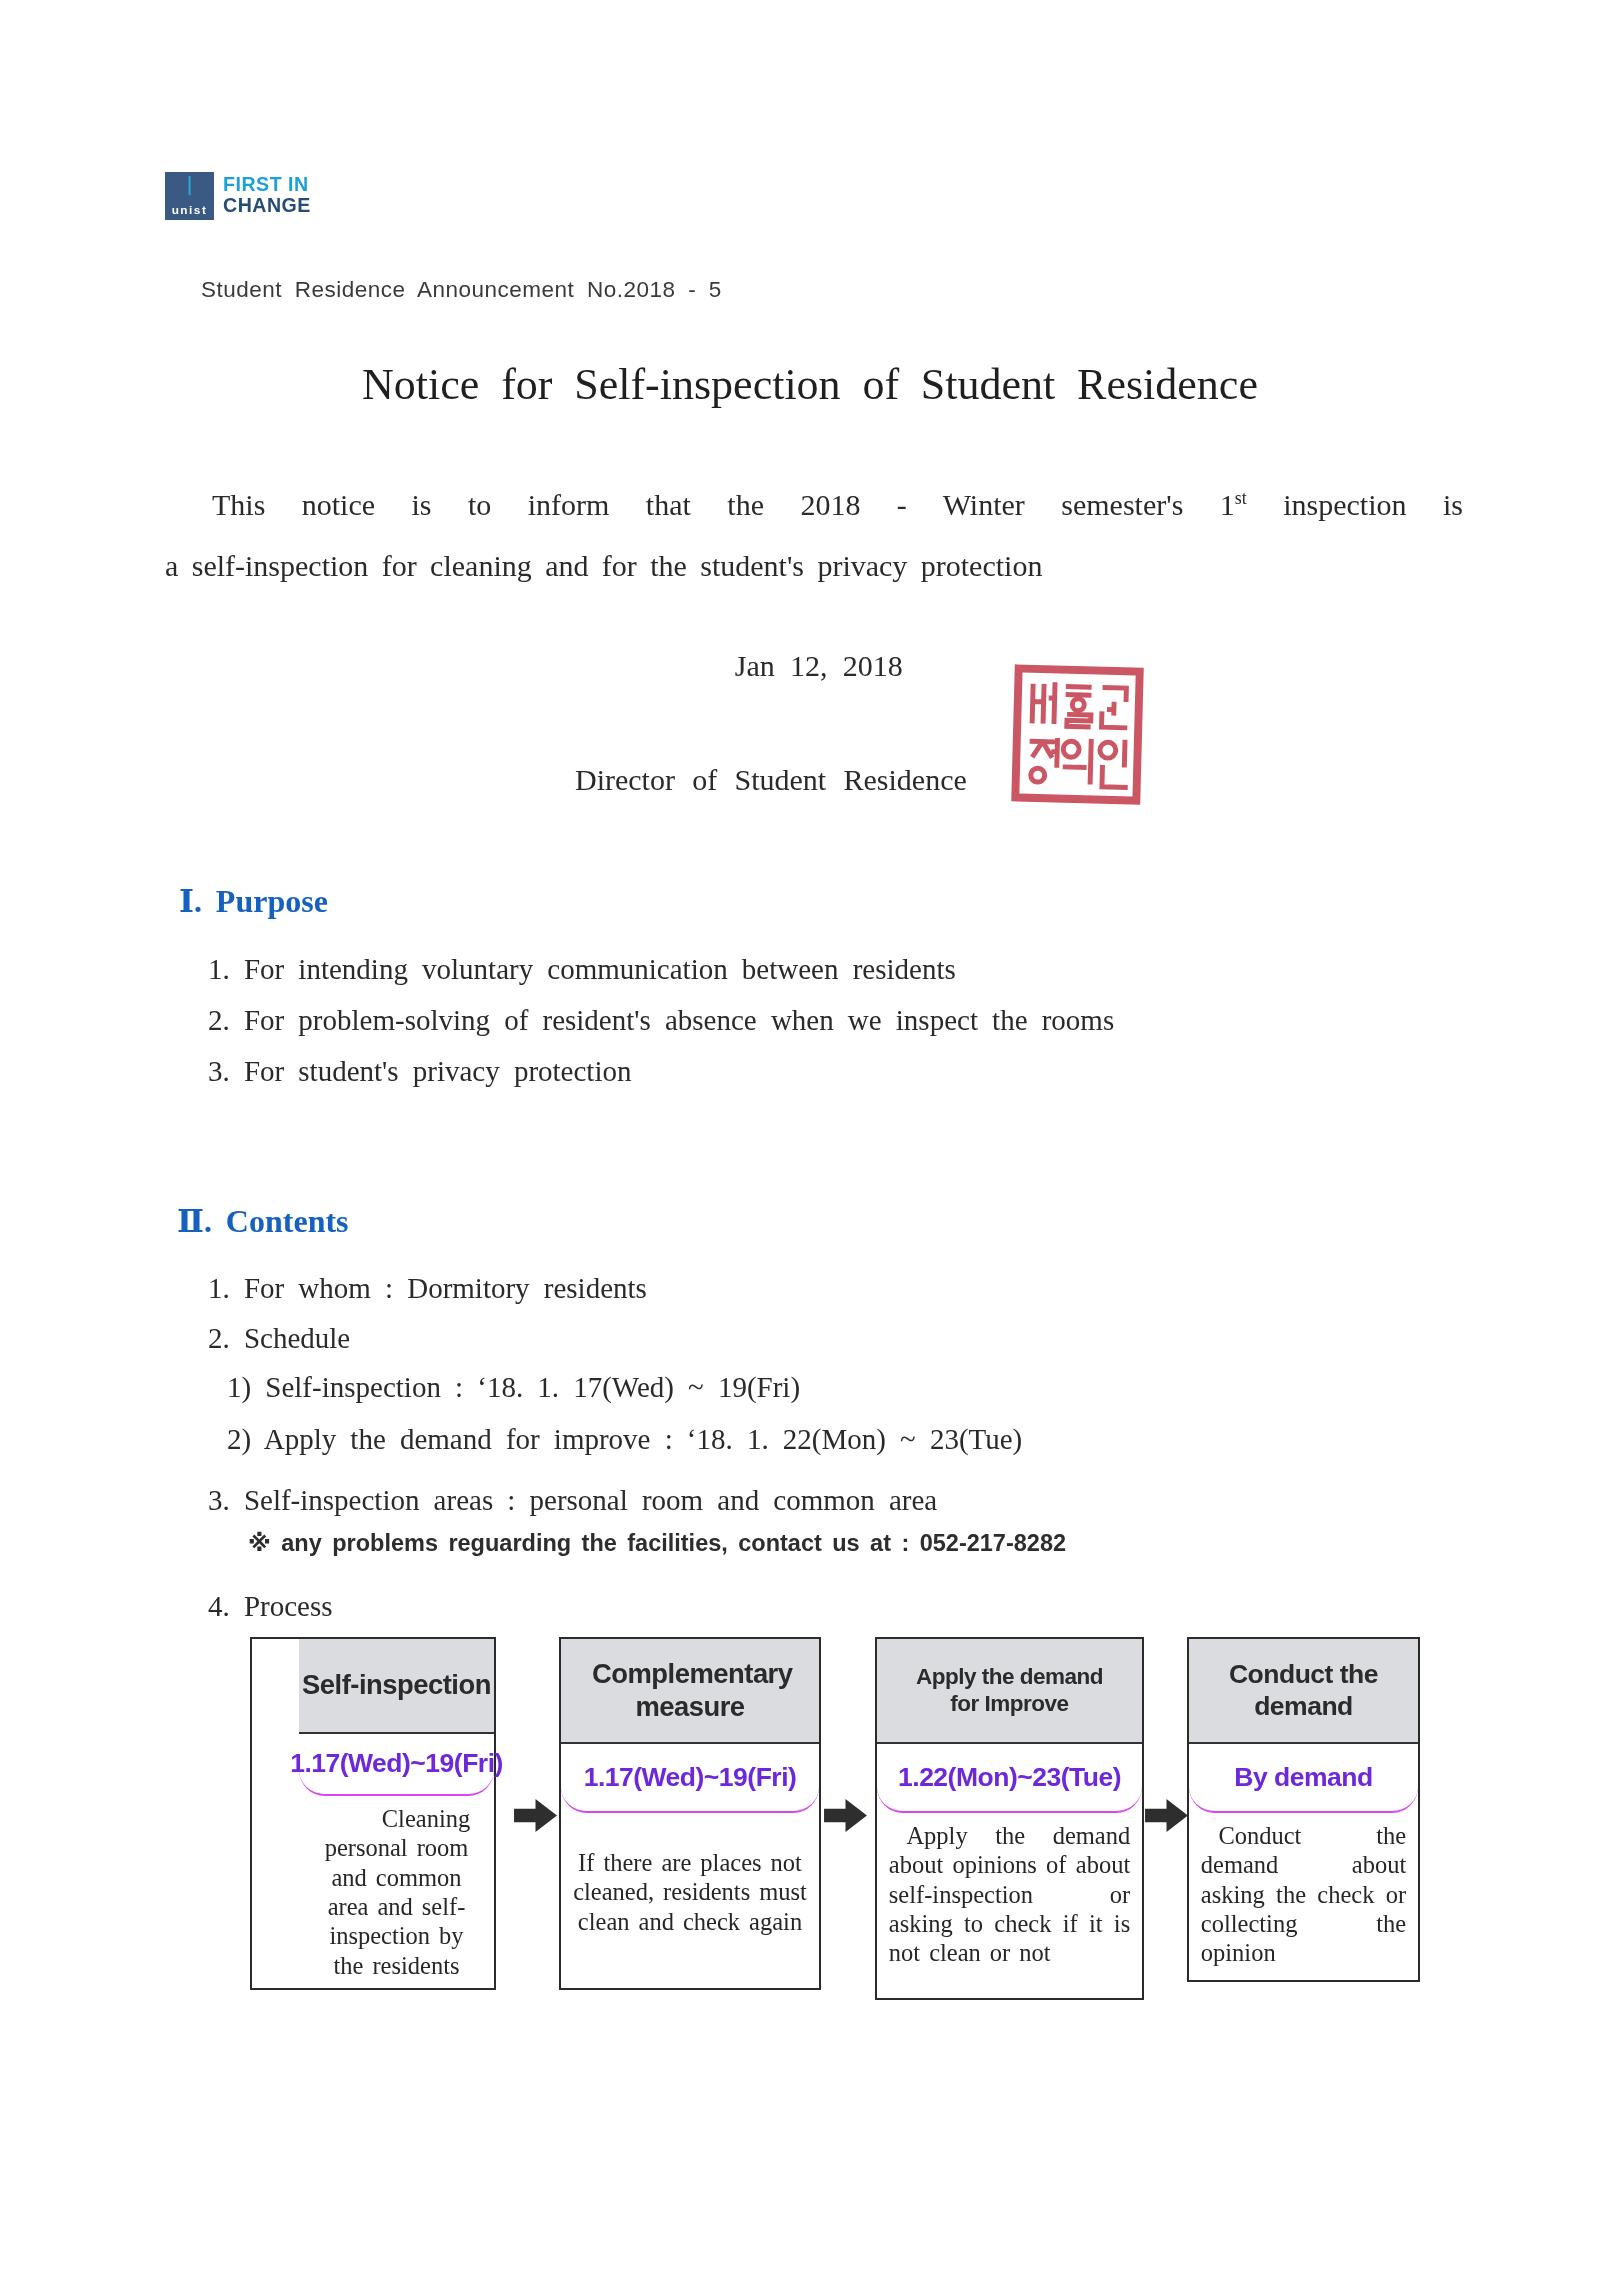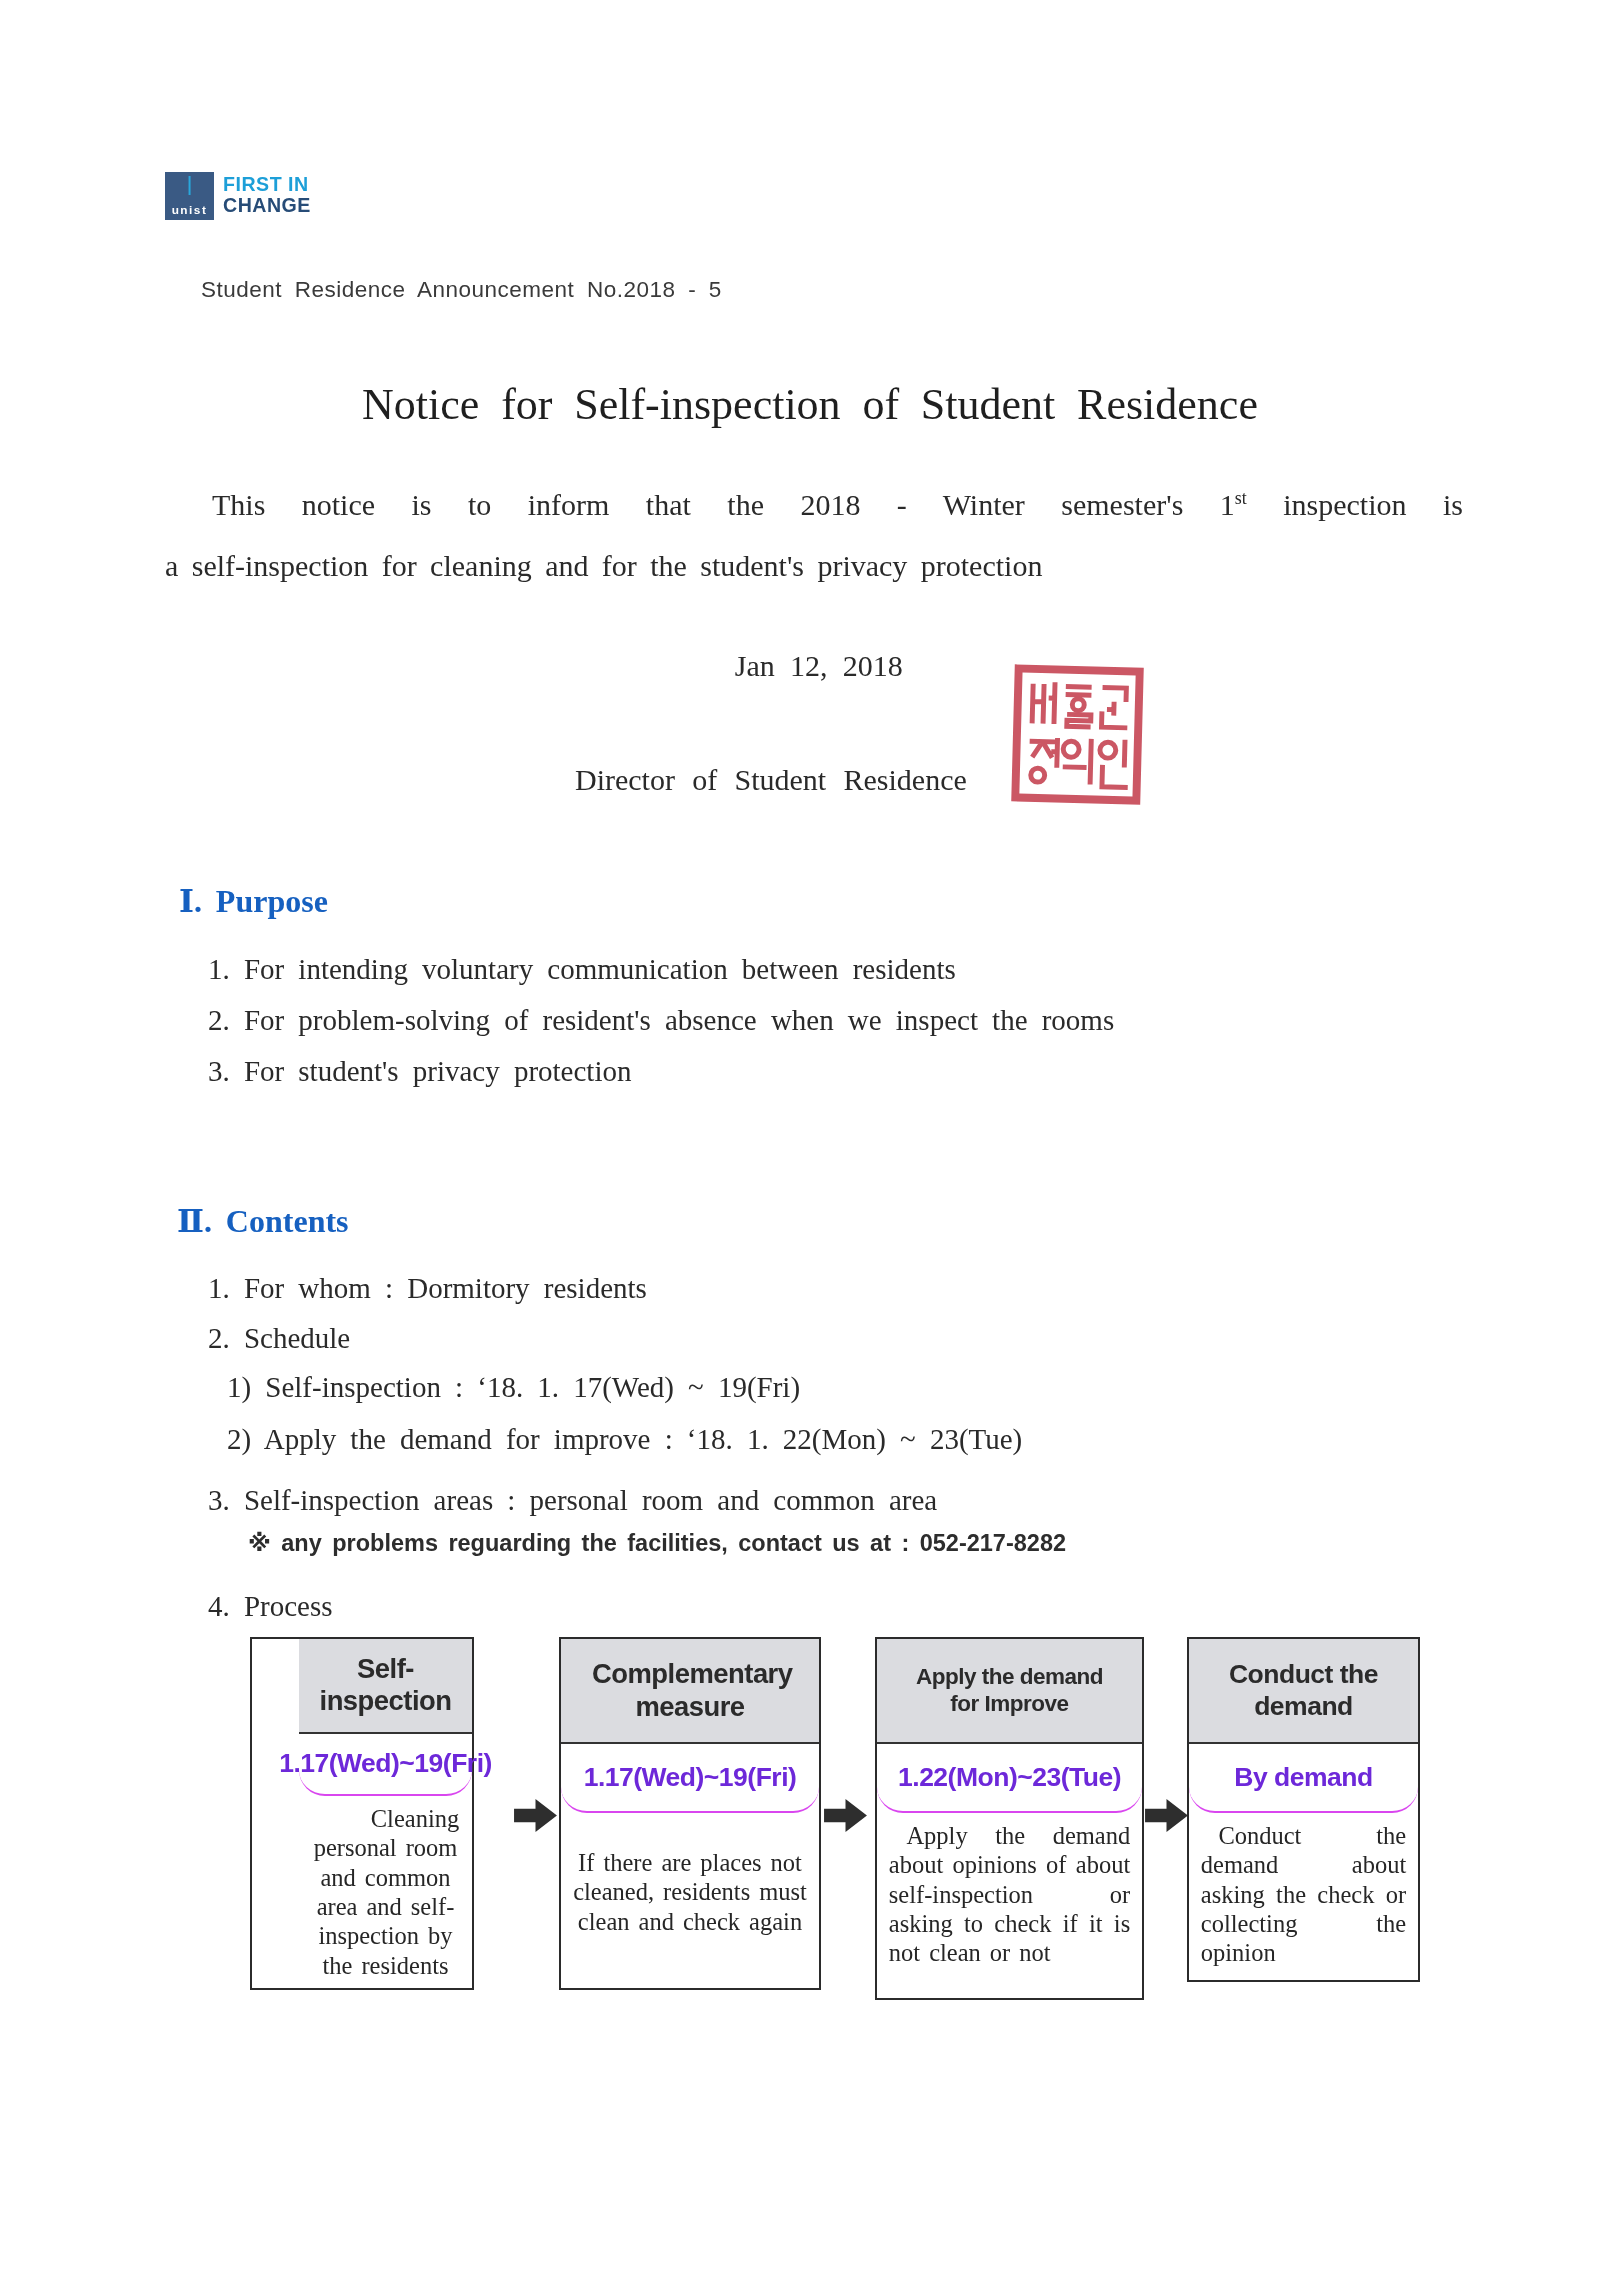--- a/index.html
+++ b/index.html
@@ -13,21 +13,21 @@
   #logo-unist{position:absolute;left:0;right:0;bottom:2.9px;text-align:center;color:#ffffff;
               font-family:"Liberation Sans","DejaVu Sans",sans-serif;font-size:11.8px;font-weight:bold;letter-spacing:1.5px;}
   #logo-first{left:223px;top:173px;font-family:"Liberation Sans","DejaVu Sans",sans-serif;
               font-weight:800;font-size:19.6px;color:#1d9fd8;letter-spacing:0.5px;}
   #logo-change{left:223px;top:194px;font-family:"Liberation Sans","DejaVu Sans",sans-serif;
                font-weight:800;font-size:19.6px;color:#274c77;letter-spacing:0.5px;}
 
   #doc-number{left:201px;top:277px;font-family:"Liberation Sans","DejaVu Sans",sans-serif;
               font-size:22.5px;color:#3a3a3a;letter-spacing:0.5px;word-spacing:5.9px;}
 
-  #doc-title{left:0;top:379px;width:100%;text-align:center;font-size:44px;color:#1f1f1f;word-spacing:10.8px;}
+  #doc-title{left:0;top:359px;width:100%;text-align:center;font-size:44px;color:#1f1f1f;word-spacing:10.8px;}
 
   #intro-line1{left:165px;top:488px;width:1298px;font-size:30px;text-align:justify;text-align-last:justify;
                text-indent:47px;white-space:nowrap0;}
   #intro-line1 sup{font-size:60%;vertical-align:super;}
   #intro-line2{left:165px;top:549px;font-size:30px;word-spacing:5.9px;}
 
   #date-line{left:0;top:649px;width:100%;text-align:center;font-size:30px;word-spacing:7.8px;padding-left:17.6px;box-sizing:border-box;}
   #signer-line{left:575px;top:763px;font-size:30px;word-spacing:9.8px;}
 
   
@@ -58,21 +58,21 @@
         display:flex;flex-direction:column;}
   .pbox-header{height:103px;background:#dbdce0;border-bottom:2px solid #333;
                display:flex;align-items:center;justify-content:center;text-align:center;
                font-family:"Liberation Sans","DejaVu Sans",sans-serif;font-weight:bold;color:#2b2b2b;
                letter-spacing:-0.5px;line-height:1.18;}
   .pbox-date{height:67px;border-bottom:2px solid #d946ef;display:flex;align-items:center;justify-content:center;
              font-family:"Liberation Sans","DejaVu Sans",sans-serif;font-weight:bold;font-size:26.5px;
              color:#6d28d9;letter-spacing:-0.5px;border-radius:26px;}
   .pbox-body{flex:1;padding:7.8px 11.8px;font-size:24.5px;line-height:1.2;color:#262626;word-spacing:2.9px;}
 
-  #pbox-1{left:250px;top:1637px;width:224px;height:353px;padding-left:47px;}
+  #pbox-1{left:250px;top:1637px;width:246px;height:353px;padding-left:47px;}
   #pbox-2{left:559px;top:1637px;width:262px;height:353px;}
   #pbox-3{left:875px;top:1637px;width:269px;height:363px;}
   #pbox-4{left:1187px;top:1637px;width:233px;height:345px;}
 
   #pbox-1 .pbox-header{font-size:27.4px;}
   #pbox-2 .pbox-header{font-size:27.4px;}
   #pbox-2 .pbox-header .hdr-inner{max-width:196px;}
   #pbox-3 .pbox-header{font-size:22.5px;}
   #pbox-3 .pbox-header .hdr-inner{max-width:191px;}
   #pbox-4 .pbox-header{font-size:26.5px;}

